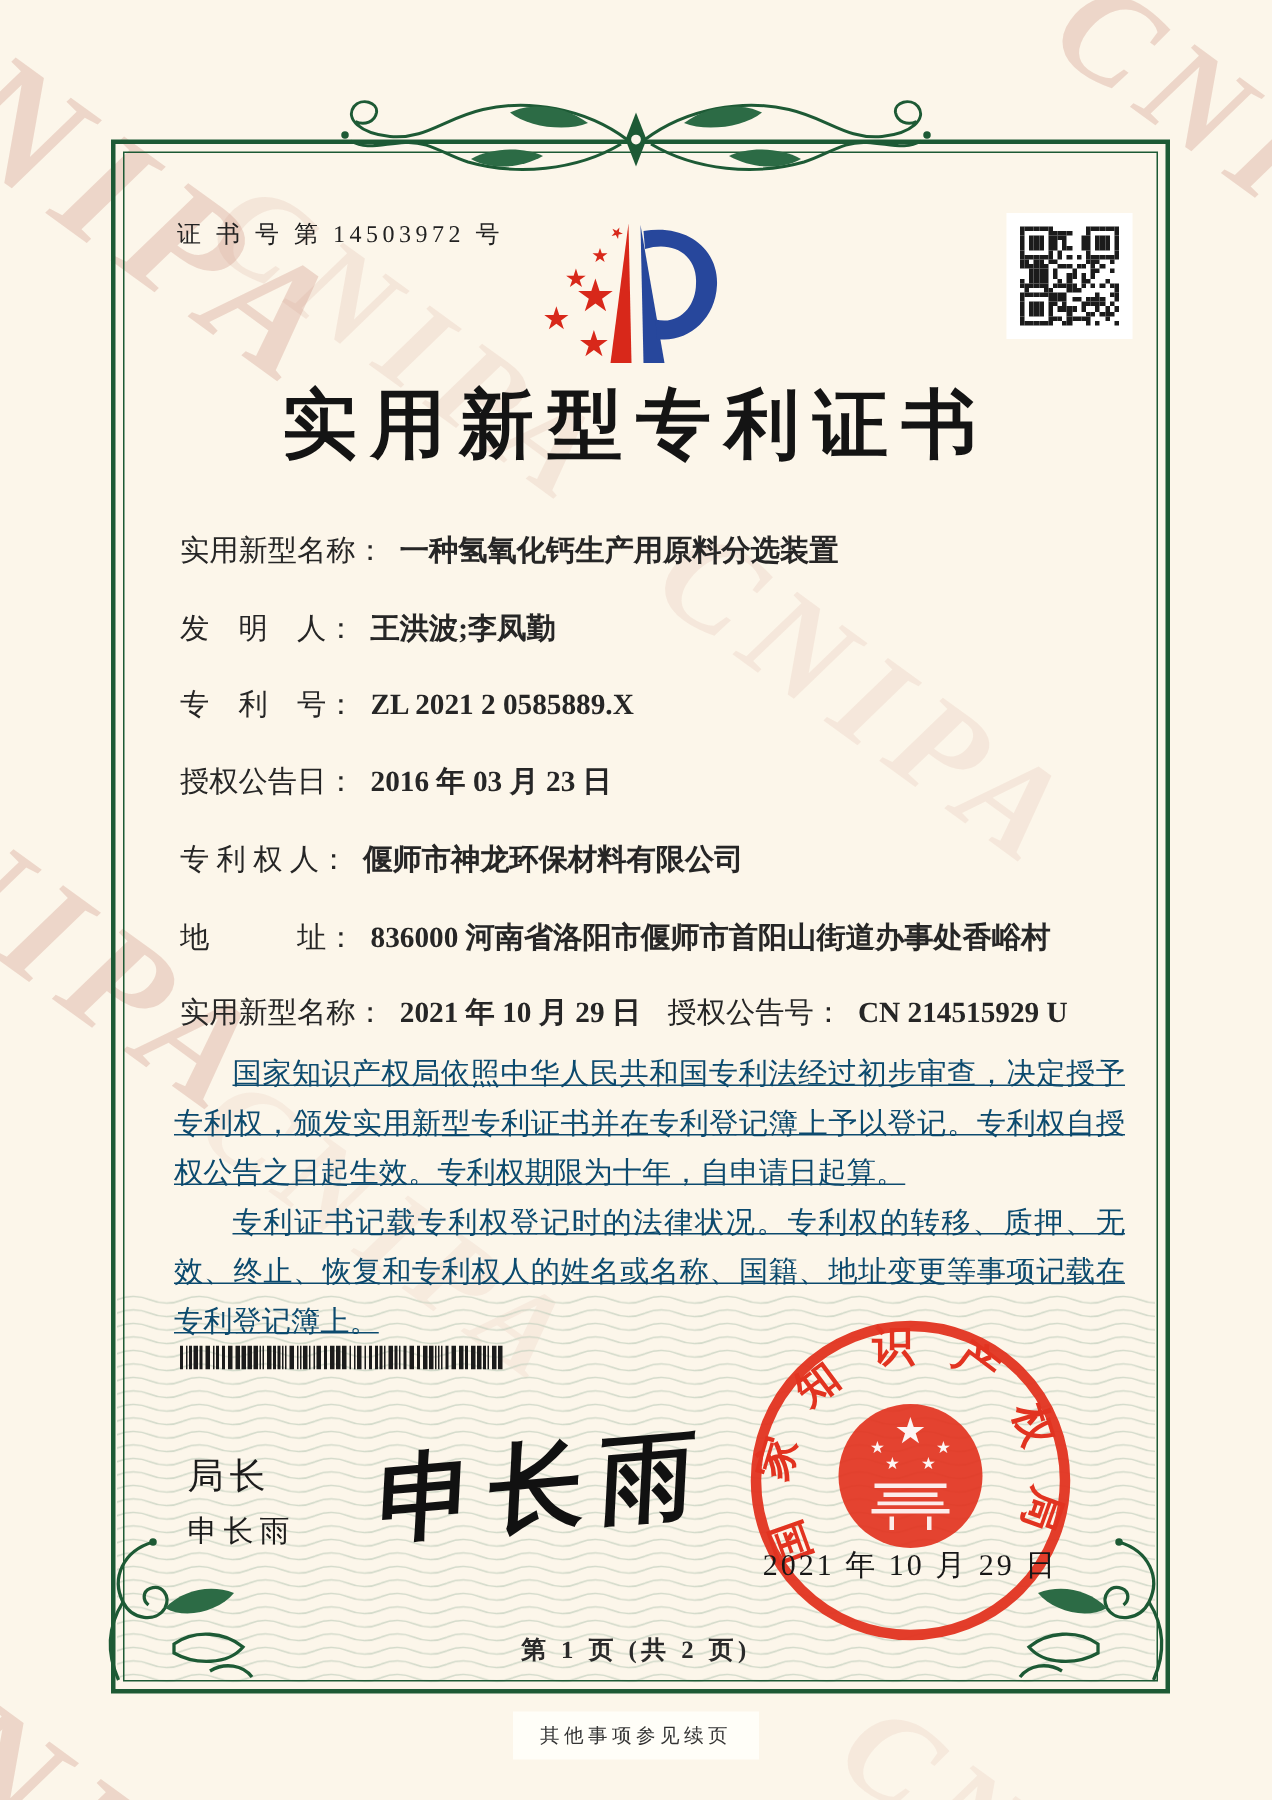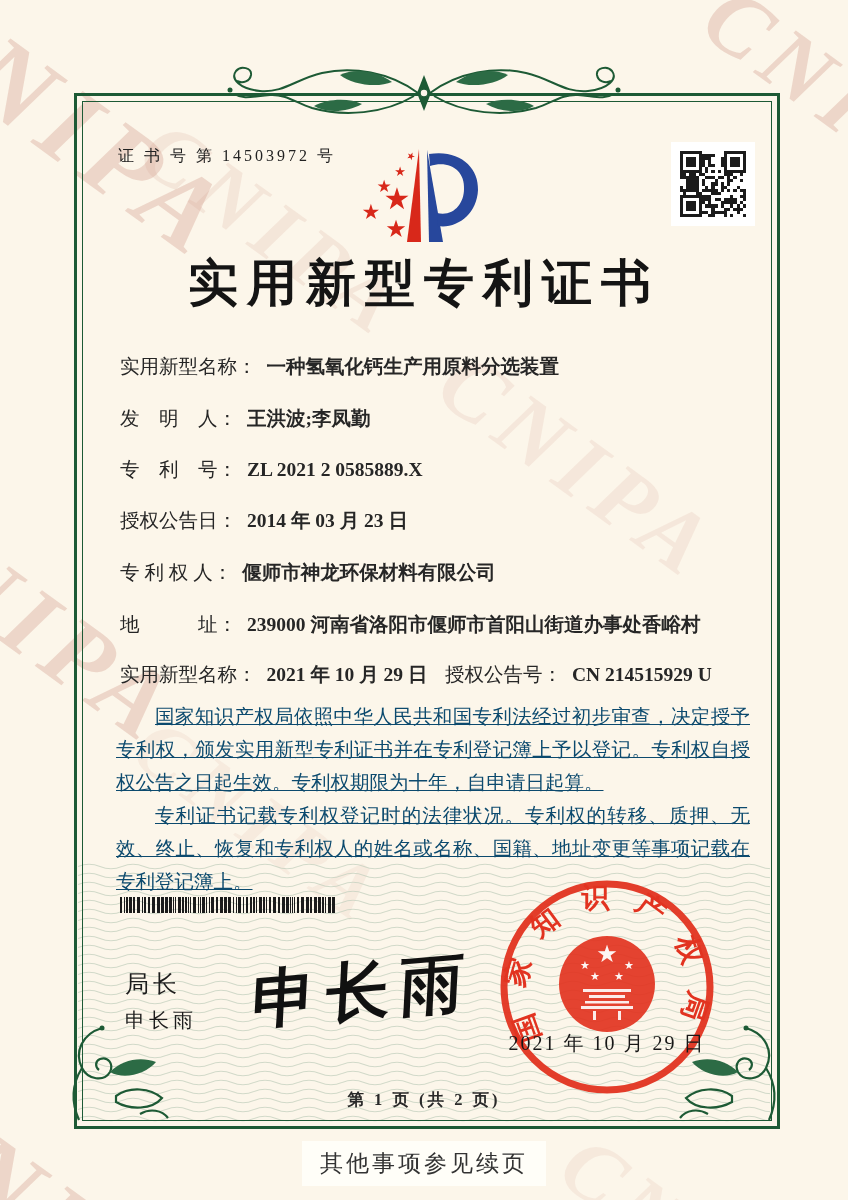--- a/index.html
+++ b/index.html
@@ -48,21 +48,21 @@
   .officer-title{position:absolute;left:125px;top:968px;font-size:24px;letter-spacing:4px;
     font-family:"Liberation Sans","DejaVu Sans",sans-serif;color:#1c1c1c;z-index:5;}
   .officer-name{position:absolute;left:125px;top:1007px;font-size:20px;letter-spacing:4px;
     font-family:"Liberation Sans","DejaVu Sans",sans-serif;color:#1c1c1c;z-index:5;}
   .signature{position:absolute;left:252px;top:948px;font-size:64px;font-weight:bold;
     letter-spacing:10px;color:#111;transform:rotate(-5deg) skewX(-8deg);z-index:5;}
   .seal{position:absolute;left:495px;top:872px;z-index:6;}
   .page-no{position:absolute;left:0;top:1089px;width:848px;text-align:center;
     font-size:16.5px;letter-spacing:3px;color:#2a2a2a;z-index:5;font-weight:bold;}
   .cont-note{position:absolute;left:424px;top:1141px;transform:translateX(-50%);
-    background:#fffef8;padding:7px 18px;font-size:23px;letter-spacing:3px;color:#333;z-index:5;}
+    background:#fffef8;padding:7px 18px;font-size:13px;letter-spacing:3px;color:#333;z-index:5;}
 </style>
 </head>
 <body>
 
 <div class="page">
 
   <div class="wm" style="left:-50px;top:-40px;font-size:110px;">CNIPA</div>
   <div class="wm" style="left:180px;top:100px;font-size:85px;opacity:.5;">CNIPA</div>
   <div class="wm" style="left:745px;top:-35px;font-size:90px;">CNIPA</div>
   <div class="wm" style="left:480px;top:330px;font-size:90px;opacity:.45;">CNIPA</div>
@@ -577,27 +577,27 @@
   <div class="row" style="top:353px;">
     <span class="lbl">实用新型名称：</span><span class="val">一种氢氧化钙生产用原料分选装置</span>
   </div>
   <div class="row" style="top:405px;">
     <span class="lbl">发　明　人：</span><span class="val">王洪波;李凤勤</span>
   </div>
   <div class="row" style="top:456px;">
     <span class="lbl">专　利　号：</span><span class="val">ZL 2021 2 0585889.X</span>
   </div>
   <div class="row" style="top:507px;">
-    <span class="lbl">授权公告日：</span><span class="val">2014 年 03 月 23 日</span>
+    <span class="lbl">授权公告日：</span><span class="val">2016 年 03 月 23 日</span>
   </div>
   <div class="row" style="top:559px;">
     <span class="lbl">专 利 权 人：</span><span class="val">偃师市神龙环保材料有限公司</span>
   </div>
   <div class="row" style="top:611px;">
-    <span class="lbl">地　　　址：</span><span class="val">239000  河南省洛阳市偃师市首阳山街道办事处香峪村</span>
+    <span class="lbl">地　　　址：</span><span class="val">836000  河南省洛阳市偃师市首阳山街道办事处香峪村</span>
   </div>
   <div class="row" style="top:661px;">
     <span class="lbl">实用新型名称：</span><span class="val">2021 年 10 月 29 日</span>
     <span class="pair2">
       <span class="lbl">授权公告号：</span><span class="val">CN 214515929 U</span>
     </span>
   </div>
 
   <div class="body-text">
     <p>国家知识产权局依照中华人民共和国专利法经过初步审查，决定授予专利权，颁发实用新型专利证书并在专利登记簿上予以登记。专利权自授权公告之日起生效。专利权期限为十年，自申请日起算。</p>

